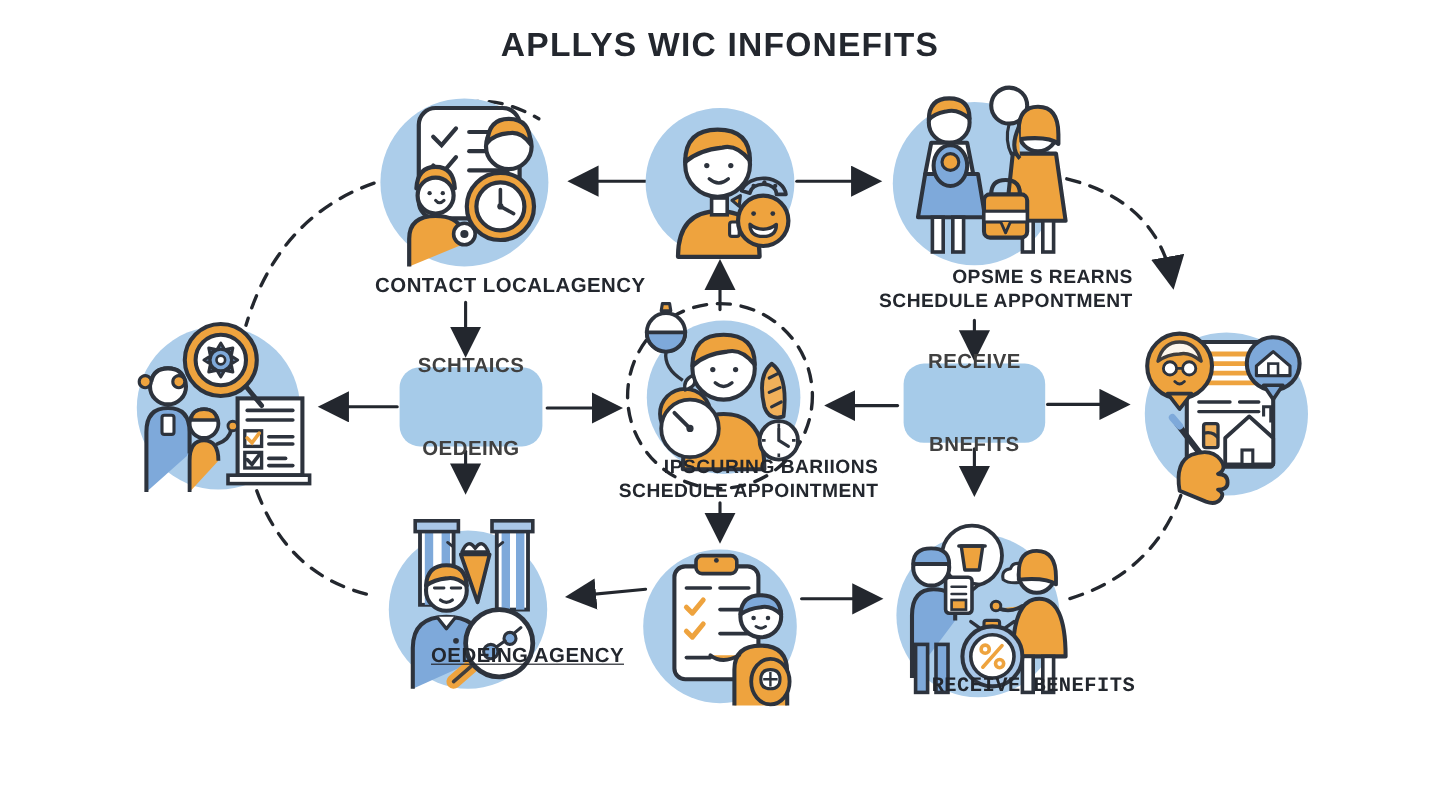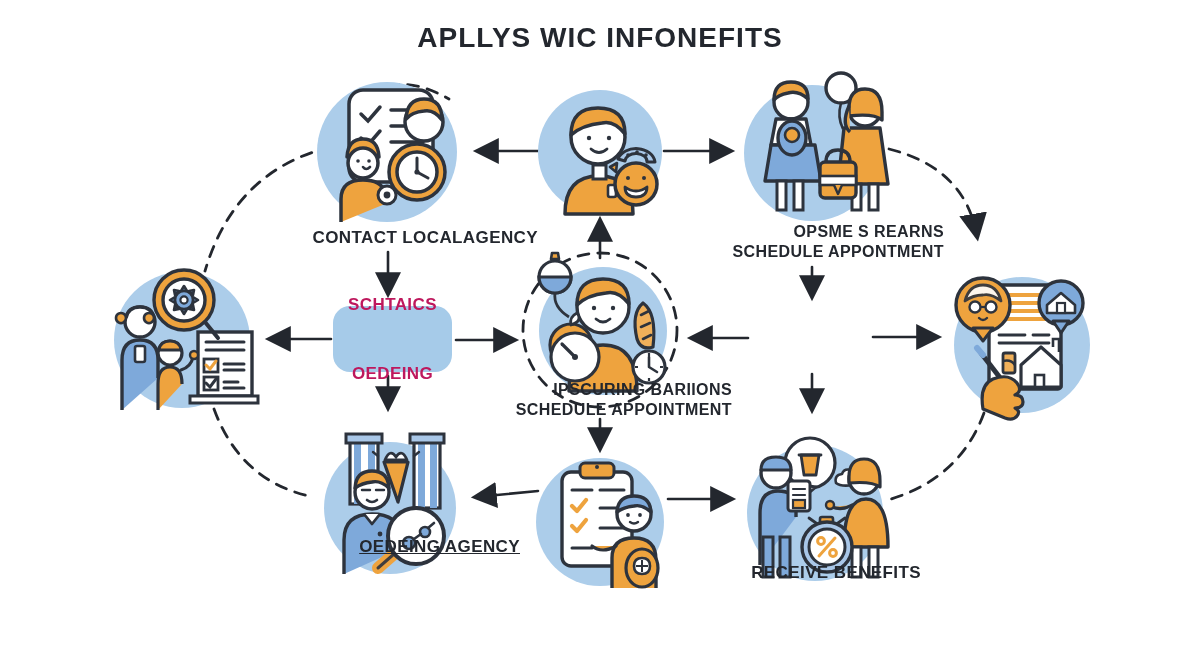--- a/index.html
+++ b/index.html
@@ -13,21 +13,21 @@
   }
   .node{position:absolute;}
   .caption{
     position:absolute;text-align:right;font-weight:700;font-size:17px;
     color:#23272e;letter-spacing:.4px;line-height:1.28;
   }
   .caption.small{font-size:16px;}
   .flowbox{
     position:absolute;background:#a6cbe9;border-radius:17px;
     display:flex;flex-direction:column;align-items:center;justify-content:center;
-    font-weight:800;font-size:17px;color:#be185d;letter-spacing:.4px;line-height:1.25;
+    font-weight:800;font-size:17px;color:#404040;letter-spacing:.4px;line-height:1.25;
     text-align:center;
     gap:48px;
   }
   svg{display:block;}
   #edges{position:absolute;left:0;top:0;}
 </style>
 </head>
 <body>
 
 <div id="stage">
@@ -228,20 +228,24 @@
       <circle cx="134" cy="122" r="16" fill="#fff" stroke="#2d333d" stroke-width="3.2"></circle>
       <path d="M134,122 V112 M134,122 l8,5" stroke="#2d333d" stroke-width="2.6" stroke-linecap="round"></path>
       <path d="M134,108 v3 M134,133 v3 M120,122 h3 M145,122 h3" stroke="#2d333d" stroke-width="2.2"></path>
     </svg>
   </div>
   <div class="caption small" style="left:468px;top:380px;width:264px;">
     <div>IPSCURING BARIIONS</div>
     <div>SCHEDULE APPOINTMENT</div>
   </div>
 
+  <div class="flowbox" style="left:753px;top:303px;width:118px;height:66px;">
+    <div>RECEIVE</div>
+    <div>BNEFITS</div>
+  </div>
 
   <div class="node" style="left:937px;top:257px;width:170px;height:170px;">
     <svg width="170" height="170" viewBox="0 0 170 170">
       <circle cx="85" cy="88" r="68" fill="#accdea"></circle>
       <rect x="52" y="28" width="72" height="104" rx="3" fill="#fff" stroke="#2d333d" stroke-width="3.4"></rect>
       <g stroke="#eea33e" stroke-width="4" stroke-linecap="round">
         <path d="M60,38 H116"></path>
           <path d="M60,46 H116"></path>
           <path d="M60,54 H116"></path>
           <path d="M60,62 H116"></path>
@@ -367,15 +371,15 @@
 
       <rect x="90" y="92" width="13" height="9" rx="2" fill="#eea33e" stroke="#2d333d" stroke-width="2.6"></rect>
       <path d="M108,98 l7,-5 M86,98 l-7,-5" stroke="#2d333d" stroke-width="2.8" stroke-linecap="round"></path>
       <circle cx="97" cy="122" r="25" fill="#a9c7e8" stroke="#2d333d" stroke-width="3.4"></circle>
       <circle cx="97" cy="122" r="18" fill="#fff" stroke="#2d333d" stroke-width="3"></circle>
       <circle cx="91" cy="116" r="3.4" fill="none" stroke="#eea33e" stroke-width="3"></circle>
       <circle cx="103" cy="128" r="3.4" fill="none" stroke="#eea33e" stroke-width="3"></circle>
       <path d="M105,113 L89,131" stroke="#eea33e" stroke-width="3" stroke-linecap="round"></path>
     </svg>
   </div>
-  <div class="caption" style="left:661px;top:562px;width:260px;">RECEIVE BENEFITS</div>
+  <div class="caption" style="left:686px;top:562px;width:260px;font-family:Liberation Mono, monospace;">RECEIVE BENEFITS</div>
 
 </div>
 
 </body></html>

